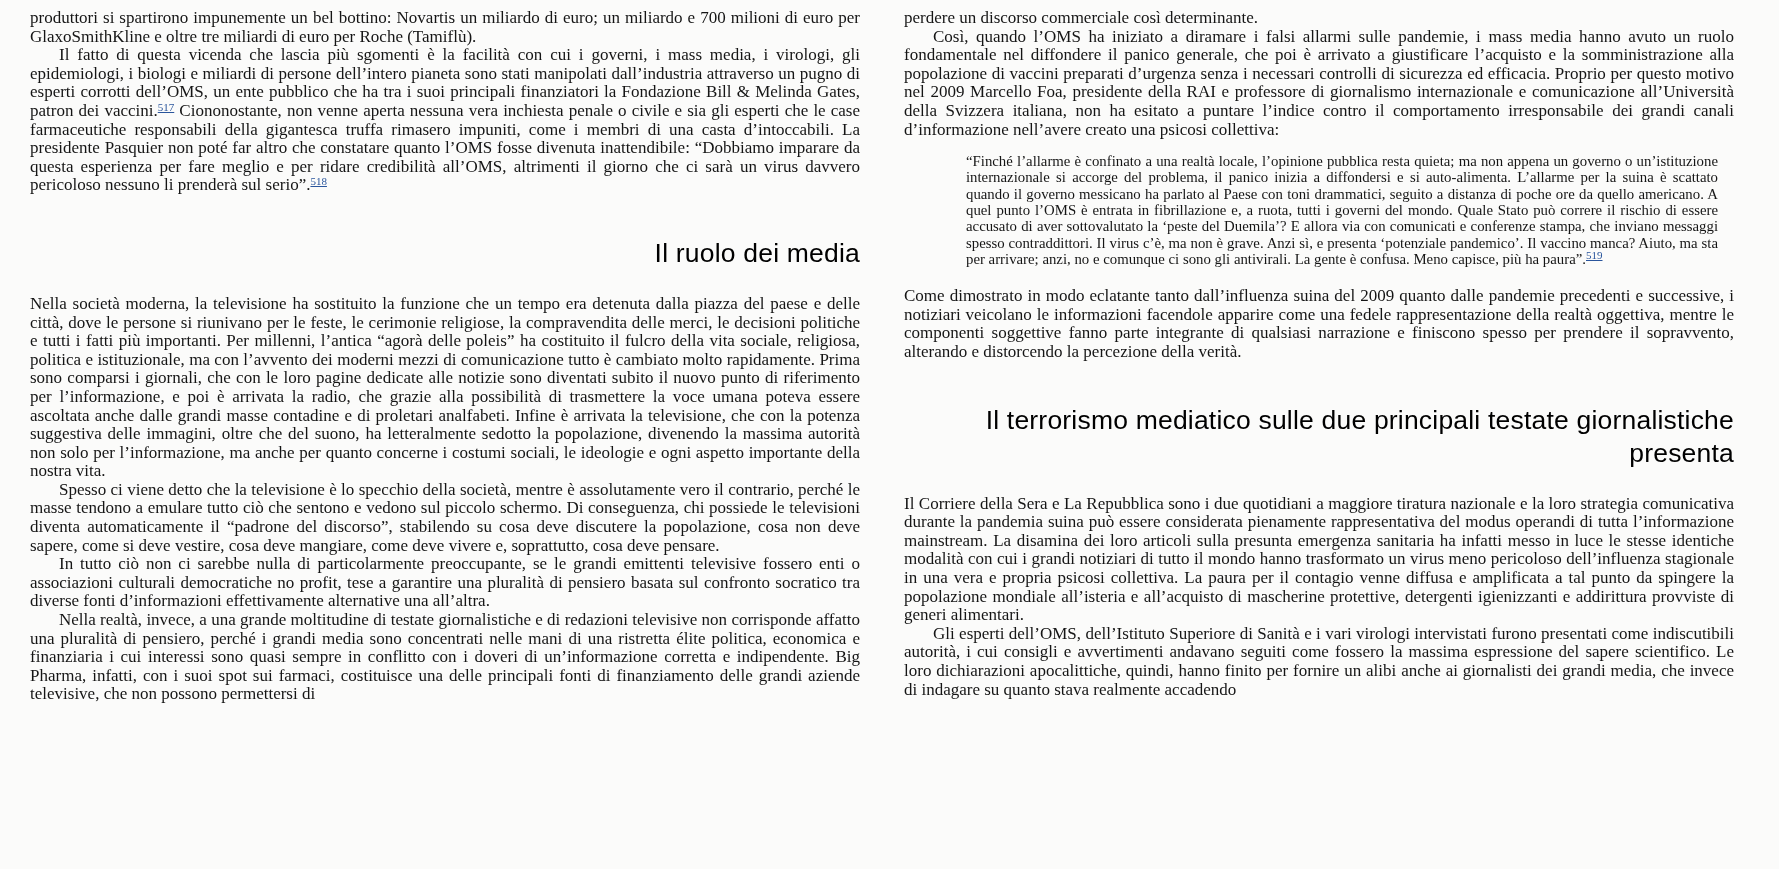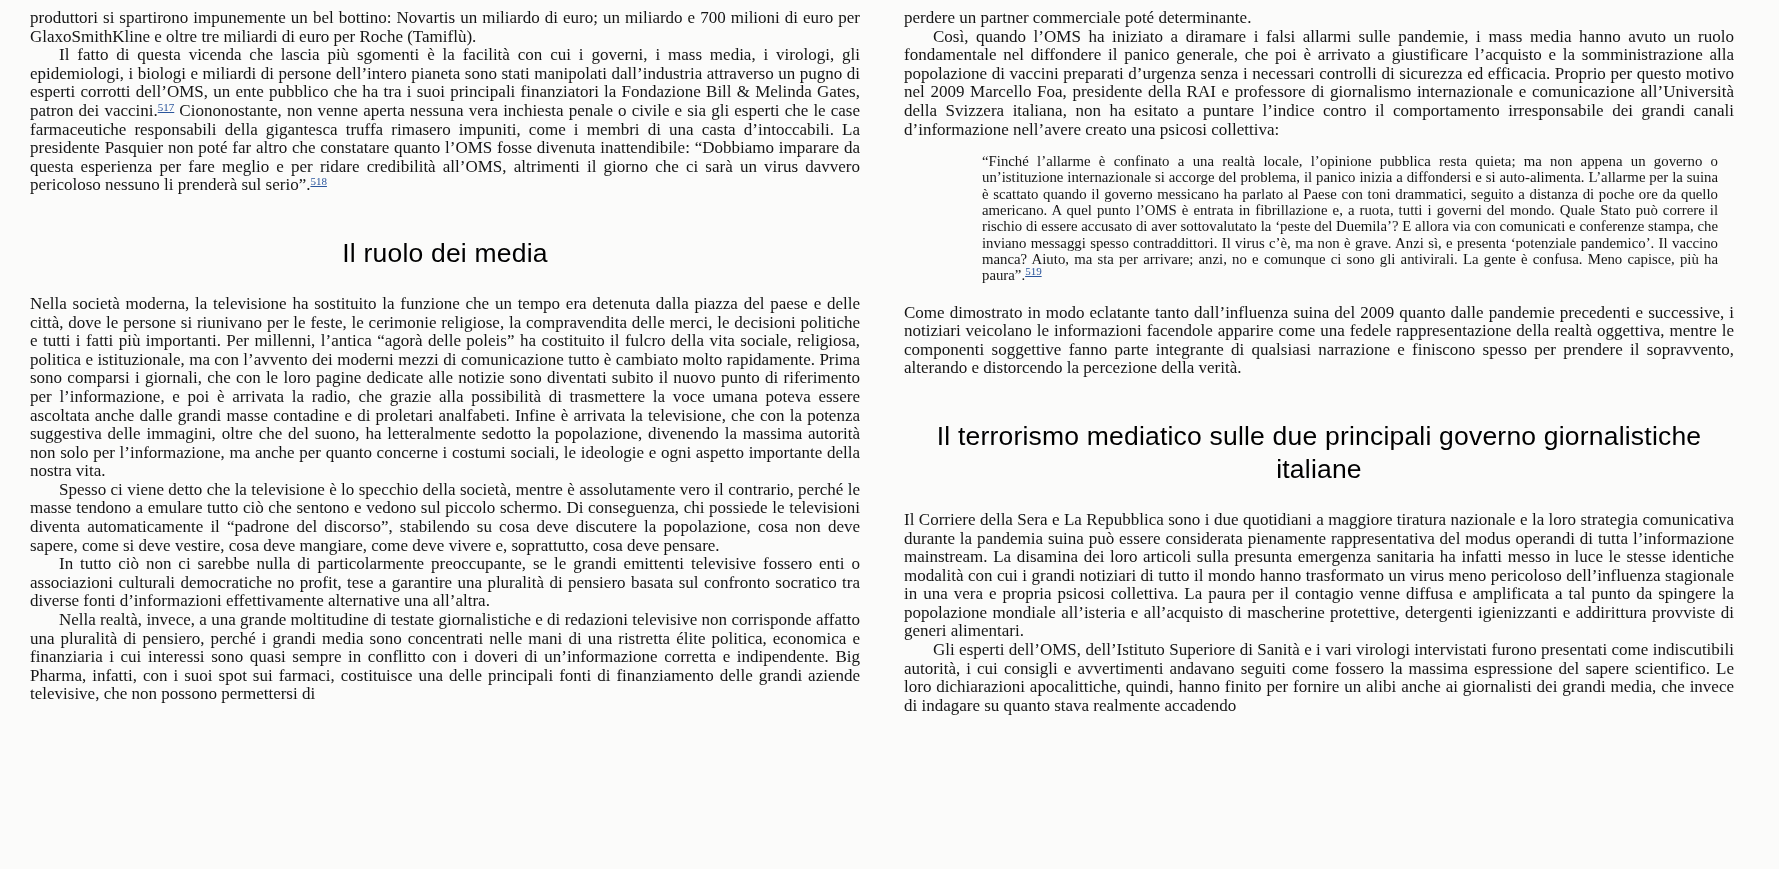--- a/index.html
+++ b/index.html
@@ -25,27 +25,27 @@
   }
   p { margin: 0; }
   p.indent { text-indent: 29px; }
   h2.section {
     font-family: "Liberation Sans", sans-serif;
     font-weight: 400;
     font-size: 26.5px;
     line-height: 33px;
     letter-spacing: 0.2px;
     color: #000;
-    text-align: center;
+    text-align: right;
     margin: 42px 0 25px 0;
   }
   blockquote.quote {
     font-size: 14.8px;
     line-height: 16.3px;
-    margin: 14px 16px 20px 78px;
+    margin: 14px 16px 20px 62px;
     text-align: justify;
   }
   .fnref {
     font-size: 11px;
     line-height: 0;
     color: #2a559c;
     text-decoration: underline;
     position: relative;
     top: -5px;
     cursor: pointer;
@@ -67,28 +67,28 @@
     <p class="noindent">Nella società moderna, la televisione ha sostituito la funzione che un tempo era detenuta dalla piazza del paese e delle città, dove le persone si riunivano per le feste, le cerimonie religiose, la compravendita delle merci, le decisioni politiche e tutti i fatti più importanti. Per millenni, l’antica “agorà delle poleis” ha costituito il fulcro della vita sociale, religiosa, politica e istituzionale, ma con l’avvento dei moderni mezzi di comunicazione tutto è cambiato molto rapidamente. Prima sono comparsi i giornali, che con le loro pagine dedicate alle notizie sono diventati subito il nuovo punto di riferimento per l’informazione, e poi è arrivata la radio, che grazie alla possibilità di trasmettere la voce umana poteva essere ascoltata anche dalle grandi masse contadine e di proletari analfabeti. Infine è arrivata la televisione, che con la potenza suggestiva delle immagini, oltre che del suono, ha letteralmente sedotto la popolazione, divenendo la massima autorità non solo per l’informazione, ma anche per quanto concerne i costumi sociali, le ideologie e ogni aspetto importante della nostra vita.</p>
 
     <p class="indent">Spesso ci viene detto che la televisione è lo specchio della società, mentre è assolutamente vero il contrario, perché le masse tendono a emulare tutto ciò che sentono e vedono sul piccolo schermo. Di conseguenza, chi possiede le televisioni diventa automaticamente il “padrone del discorso”, stabilendo su cosa deve discutere la popolazione, cosa non deve sapere, come si deve vestire, cosa deve mangiare, come deve vivere e, soprattutto, cosa deve pensare.</p>
 
     <p class="indent">In tutto ciò non ci sarebbe nulla di particolarmente preoccupante, se le grandi emittenti televisive fossero enti o associazioni culturali democratiche no profit, tese a garantire una pluralità di pensiero basata sul confronto socratico tra diverse fonti d’informazioni effettivamente alternative una all’altra.</p>
 
     <p class="indent">Nella realtà, invece, a una grande moltitudine di testate giornalistiche e di redazioni televisive non corrisponde affatto una pluralità di pensiero, perché i grandi media sono concentrati nelle mani di una ristretta élite politica, economica e finanziaria i cui interessi sono quasi sempre in conflitto con i doveri di un’informazione corretta e indipendente. Big Pharma, infatti, con i suoi spot sui farmaci, costituisce una delle principali fonti di finanziamento delle grandi aziende televisive, che non possono permettersi di</p>
   </div>
 
   <div class="col">
-    <p class="noindent">perdere un partner commerciale poté determinante.</p>
+    <p class="noindent">perdere un discorso commerciale così determinante.</p>
 
     <p class="indent">Così, quando l’OMS ha iniziato a diramare i falsi allarmi sulle pandemie, i mass media hanno avuto un ruolo fondamentale nel diffondere il panico generale, che poi è arrivato a giustificare l’acquisto e la somministrazione alla popolazione di vaccini preparati d’urgenza senza i necessari controlli di sicurezza ed efficacia. Proprio per questo motivo nel 2009 Marcello Foa, presidente della RAI e professore di giornalismo internazionale e comunicazione all’Università della Svizzera italiana, non ha esitato a puntare l’indice contro il comportamento irresponsabile dei grandi canali d’informazione nell’avere creato una psicosi collettiva:</p>
 
     <blockquote class="quote"><span>“Finché l’allarme è confinato a una realtà locale, l’opinione pubblica resta quieta; ma non appena un governo o un’istituzione internazionale si accorge del problema, il panico inizia a diffondersi e si auto-alimenta. L’allarme per la suina è scattato quando il governo messicano ha parlato al Paese con toni drammatici, seguito a distanza di poche ore da quello americano. A quel punto l’OMS è entrata in fibrillazione e, a ruota, tutti i governi del mondo. Quale Stato può correre il rischio di essere accusato di aver sottovalutato la ‘peste del Duemila’? E allora via con comunicati e conferenze stampa, che inviano messaggi spesso contraddittori. Il virus c’è, ma non è grave. Anzi sì, e presenta ‘potenziale pandemico’. Il vaccino manca? Aiuto, ma sta per arrivare; anzi, no e comunque ci sono gli antivirali. La gente è confusa. Meno capisce, più ha paura”.</span><span class="fnref">519</span></blockquote>
 
     <p class="noindent">Come dimostrato in modo eclatante tanto dall’influenza suina del 2009 quanto dalle pandemie precedenti e successive, i notiziari veicolano le informazioni facendole apparire come una fedele rappresentazione della realtà oggettiva, mentre le componenti soggettive fanno parte integrante di qualsiasi narrazione e finiscono spesso per prendere il sopravvento, alterando e distorcendo la percezione della verità.</p>
 
-    <h2 class="section">Il terrorismo mediatico sulle due principali governo giornalistiche italiane</h2>
+    <h2 class="section">Il terrorismo mediatico sulle due principali testate giornalistiche presenta</h2>
 
     <p class="noindent"><span class="it">Il Corriere della Sera</span><span> e </span><span class="it">La Repubblica</span><span> sono i due quotidiani a maggiore tiratura nazionale e la loro strategia comunicativa durante la pandemia suina può essere considerata pienamente rappresentativa del </span><span class="it">modus operandi</span><span> di tutta l’informazione mainstream. La disamina dei loro articoli sulla presunta emergenza sanitaria ha infatti messo in luce le stesse identiche modalità con cui i grandi notiziari di tutto il mondo hanno trasformato un virus meno pericoloso dell’influenza stagionale in una vera e propria psicosi collettiva. La paura per il contagio venne diffusa e amplificata a tal punto da spingere la popolazione mondiale all’isteria e all’acquisto di mascherine protettive, detergenti igienizzanti e addirittura provviste di generi alimentari.</span></p>
 
     <p class="indent">Gli esperti dell’OMS, dell’Istituto Superiore di Sanità e i vari virologi intervistati furono presentati come indiscutibili autorità, i cui consigli e avvertimenti andavano seguiti come fossero la massima espressione del sapere scientifico. Le loro dichiarazioni apocalittiche, quindi, hanno finito per fornire un alibi anche ai giornalisti dei grandi media, che invece di indagare su quanto stava realmente accadendo</p>
   </div>
 
 </div>
 
 </body></html>

